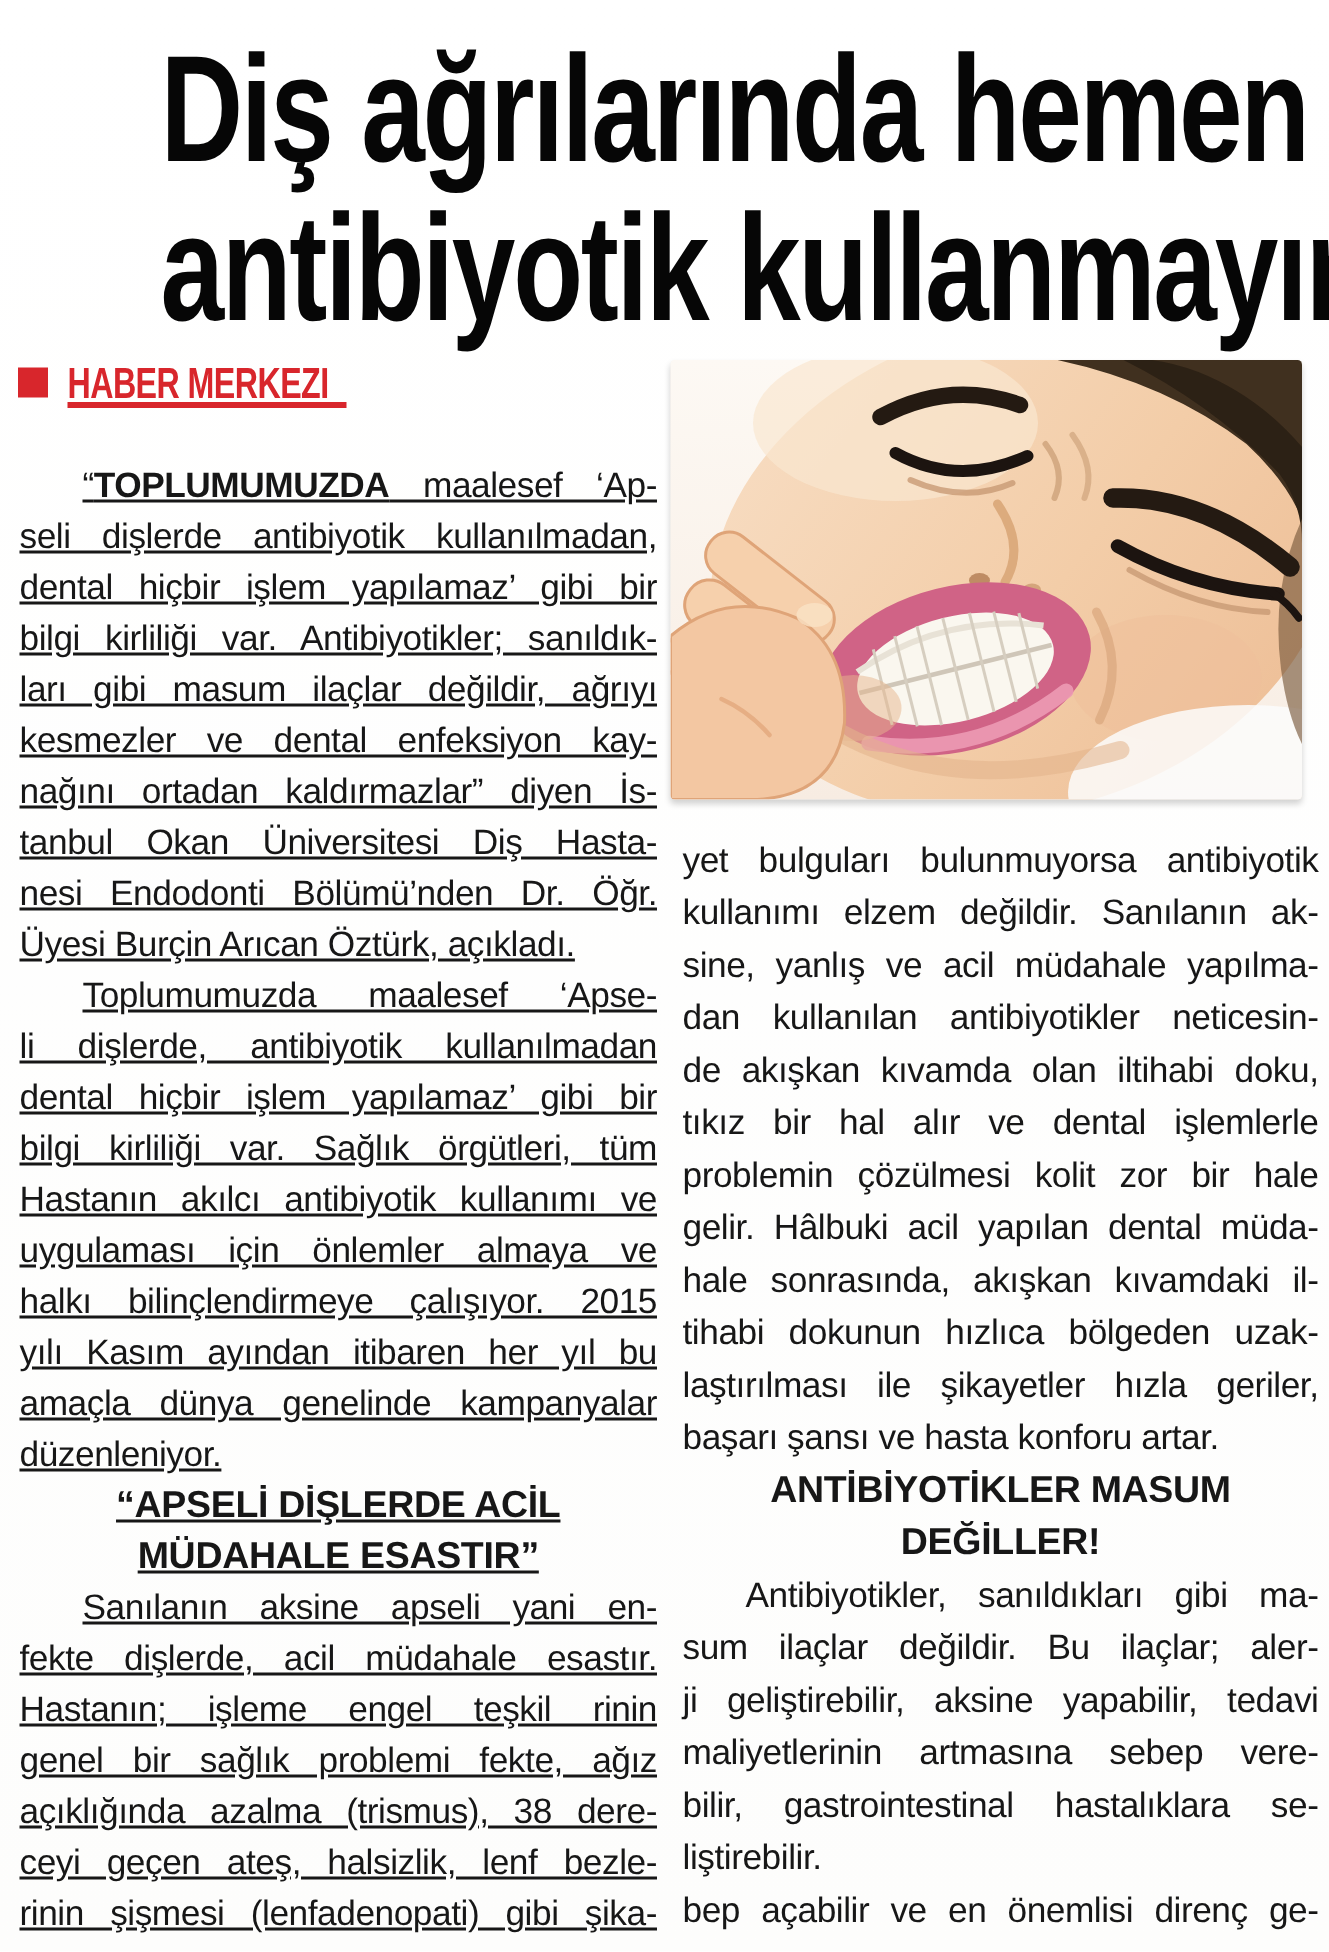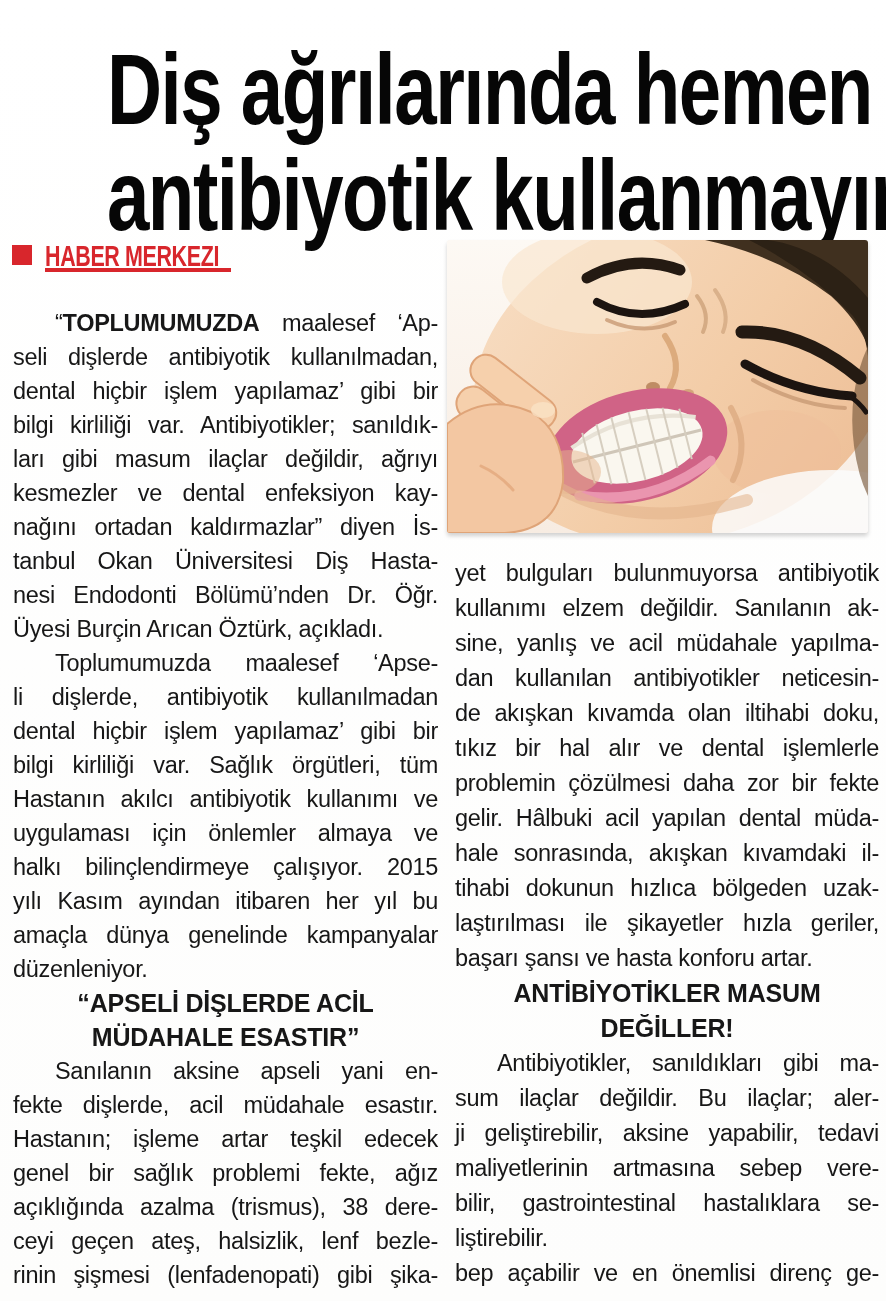--- a/index.html
+++ b/index.html
@@ -7,21 +7,21 @@
   body {
     width:886px; height:1301px;
     background:#ffffff;
     font-family:"Liberation Sans","DejaVu Sans",sans-serif;
     color:var(--ink);
     overflow:hidden;
   }
   .page { position:relative; width:886px; height:1301px; background:linear-gradient(180deg,#ffffff 0%,#fdfdfc 100%); }
 
   
-  .headline { position:absolute; top:20px; left:0; width:873px; text-align:center;margin-top:16px; }
+  .headline { position:absolute; top:20px; left:0; width:873px; text-align:center; }
   .hline {
     display:block; white-space:nowrap;
     font-weight:bold; font-size:101px; line-height:106px;
     letter-spacing:-2px; color:#060606;
     transform:scaleX(0.755); transform-origin:50% 50%;
   }
 
   
   .byline { position:absolute; top:244px; left:12px; height:46px; }
   .byline-square { position:absolute; left:0; top:1px; width:20px; height:20px; background:var(--accent); }
@@ -36,21 +36,21 @@
   .photo {
     position:absolute; left:447px; top:240px; width:421px; height:293px; margin:0;
     border-radius:3px; overflow:hidden;
     box-shadow:0 3px 4px rgba(0,0,0,0.18);
     background:#fcf6ef;
   }
   .photo svg { display:block; width:100%; height:100%; }
 
   
   .col { position:absolute; font-size:23.5px; letter-spacing:-0.3px; color:#171717; }
-  .col-left  { left:13px;  top:306px; width:425px; line-height:34px; }
+  .col-left  { left:13px;  top:306px; width:425px; line-height:34px;text-decoration:underline; }
   .col-right { left:455px; top:556px; width:424px; line-height:35px; }
   .line { text-align:justify; text-align-last:justify; }
   .line.last { text-align-last:left; }
   .line.sub  { font-weight:bold; font-size:25px; text-align:center; text-align-last:center; letter-spacing:-0.2px; }
   .line.ind  { text-indent:42px; }
   .line b { font-weight:bold; }
 </style>
 </head>
 <body>
 
@@ -158,34 +158,34 @@
       <div class="line body">Hastanın akılcı antibiyotik kullanımı ve</div>
       <div class="line body">uygulaması için önlemler almaya ve</div>
       <div class="line body">halkı bilinçlendirmeye çalışıyor. 2015</div>
       <div class="line body">yılı Kasım ayından itibaren her yıl bu</div>
       <div class="line body">amaçla dünya genelinde kampanyalar</div>
       <div class="line last">düzenleniyor.</div>
       <div class="line sub">“APSELİ DİŞLERDE ACİL</div>
       <div class="line sub">MÜDAHALE ESASTIR”</div>
       <div class="line body ind">Sanılanın aksine apseli yani en-</div>
       <div class="line body">fekte dişlerde, acil müdahale esastır.</div>
-      <div class="line body">Hastanın; işleme artar teşkil edecek</div>
+      <div class="line body">Hastanın; işleme engel teşkil rinin</div>
       <div class="line body">genel bir sağlık problemi fekte, ağız</div>
       <div class="line body">açıklığında azalma (trismus), 38 dere-</div>
       <div class="line body">ceyi geçen ateş, halsizlik, lenf bezle-</div>
       <div class="line body">rinin şişmesi (lenfadenopati) gibi şika-</div>
     </section>
   <section class="col col-right">
       <div class="line body">yet bulguları bulunmuyorsa antibiyotik</div>
       <div class="line body">kullanımı elzem değildir. Sanılanın ak-</div>
       <div class="line body">sine, yanlış ve acil müdahale yapılma-</div>
       <div class="line body">dan kullanılan antibiyotikler neticesin-</div>
       <div class="line body">de akışkan kıvamda olan iltihabi doku,</div>
       <div class="line body">tıkız bir hal alır ve dental işlemlerle</div>
-      <div class="line body">problemin çözülmesi daha zor bir fekte</div>
+      <div class="line body">problemin çözülmesi kolit zor bir hale</div>
       <div class="line body">gelir. Hâlbuki acil yapılan dental müda-</div>
       <div class="line body">hale sonrasında, akışkan kıvamdaki il-</div>
       <div class="line body">tihabi dokunun hızlıca bölgeden uzak-</div>
       <div class="line body">laştırılması ile şikayetler hızla geriler,</div>
       <div class="line last">başarı şansı ve hasta konforu artar.</div>
       <div class="line sub">ANTİBİYOTİKLER MASUM</div>
       <div class="line sub">DEĞİLLER!</div>
       <div class="line body ind">Antibiyotikler, sanıldıkları gibi ma-</div>
       <div class="line body">sum ilaçlar değildir. Bu ilaçlar; aler-</div>
       <div class="line body">ji geliştirebilir, aksine yapabilir, tedavi</div>

